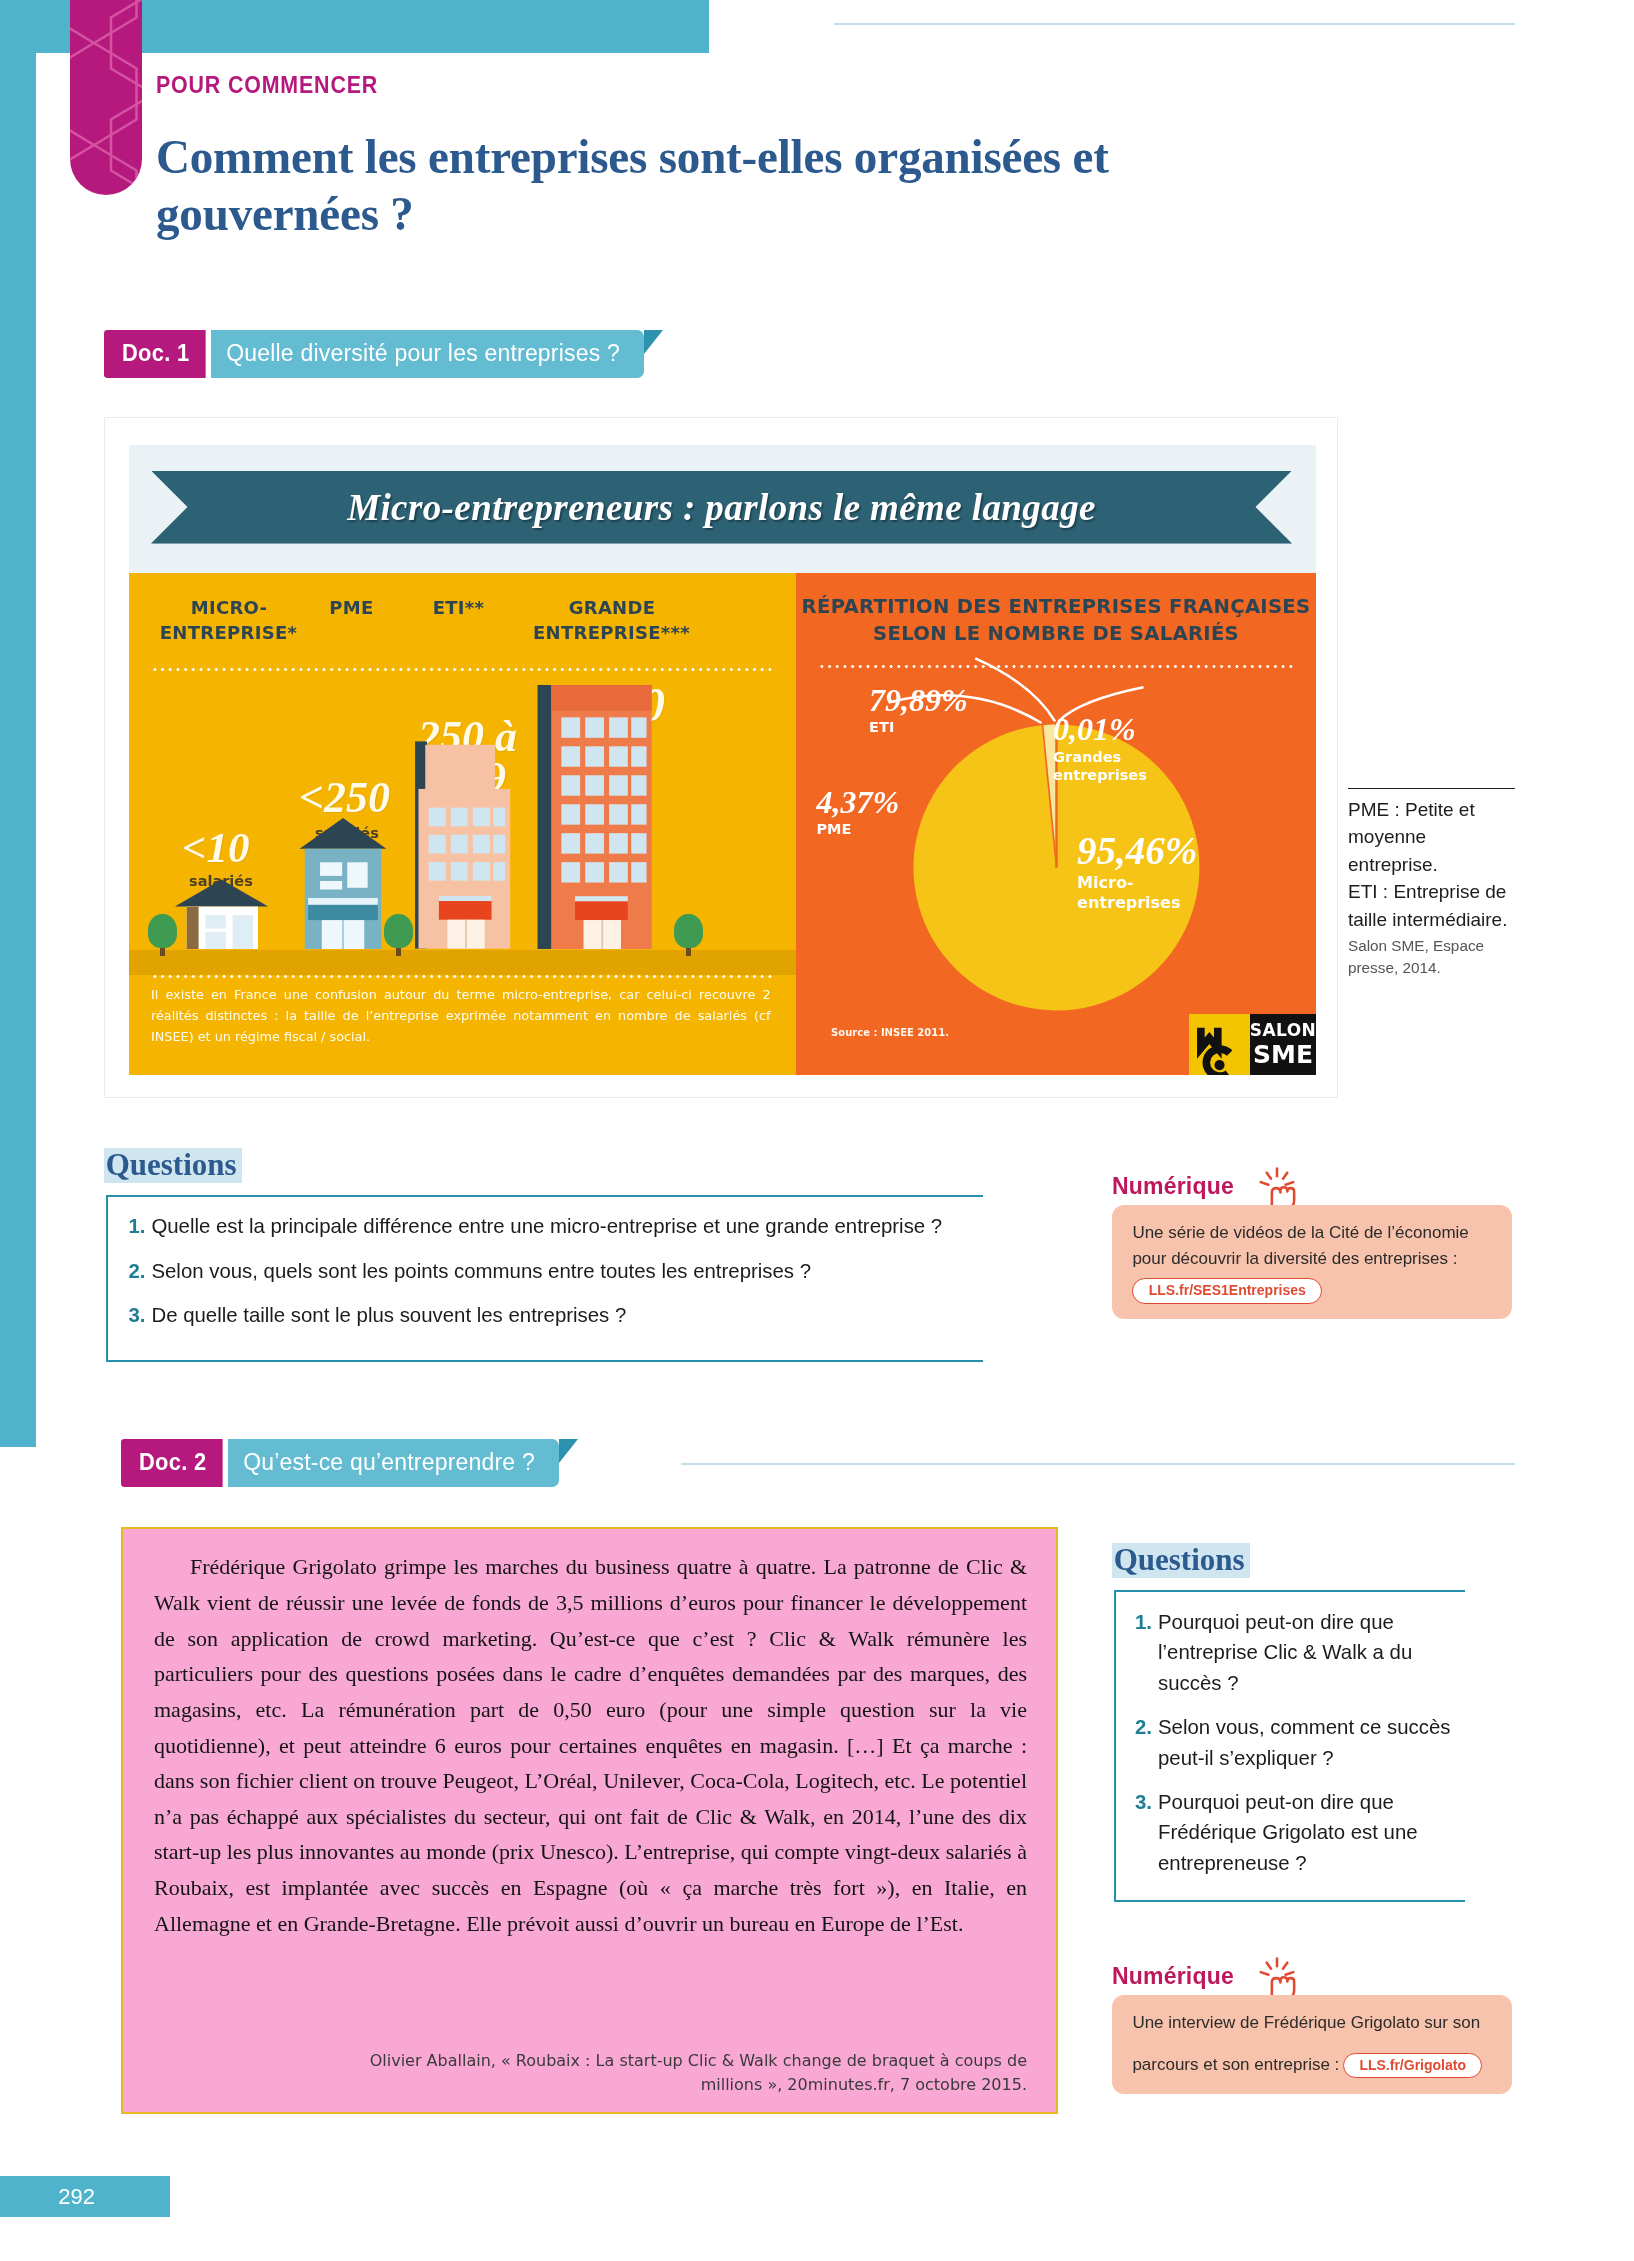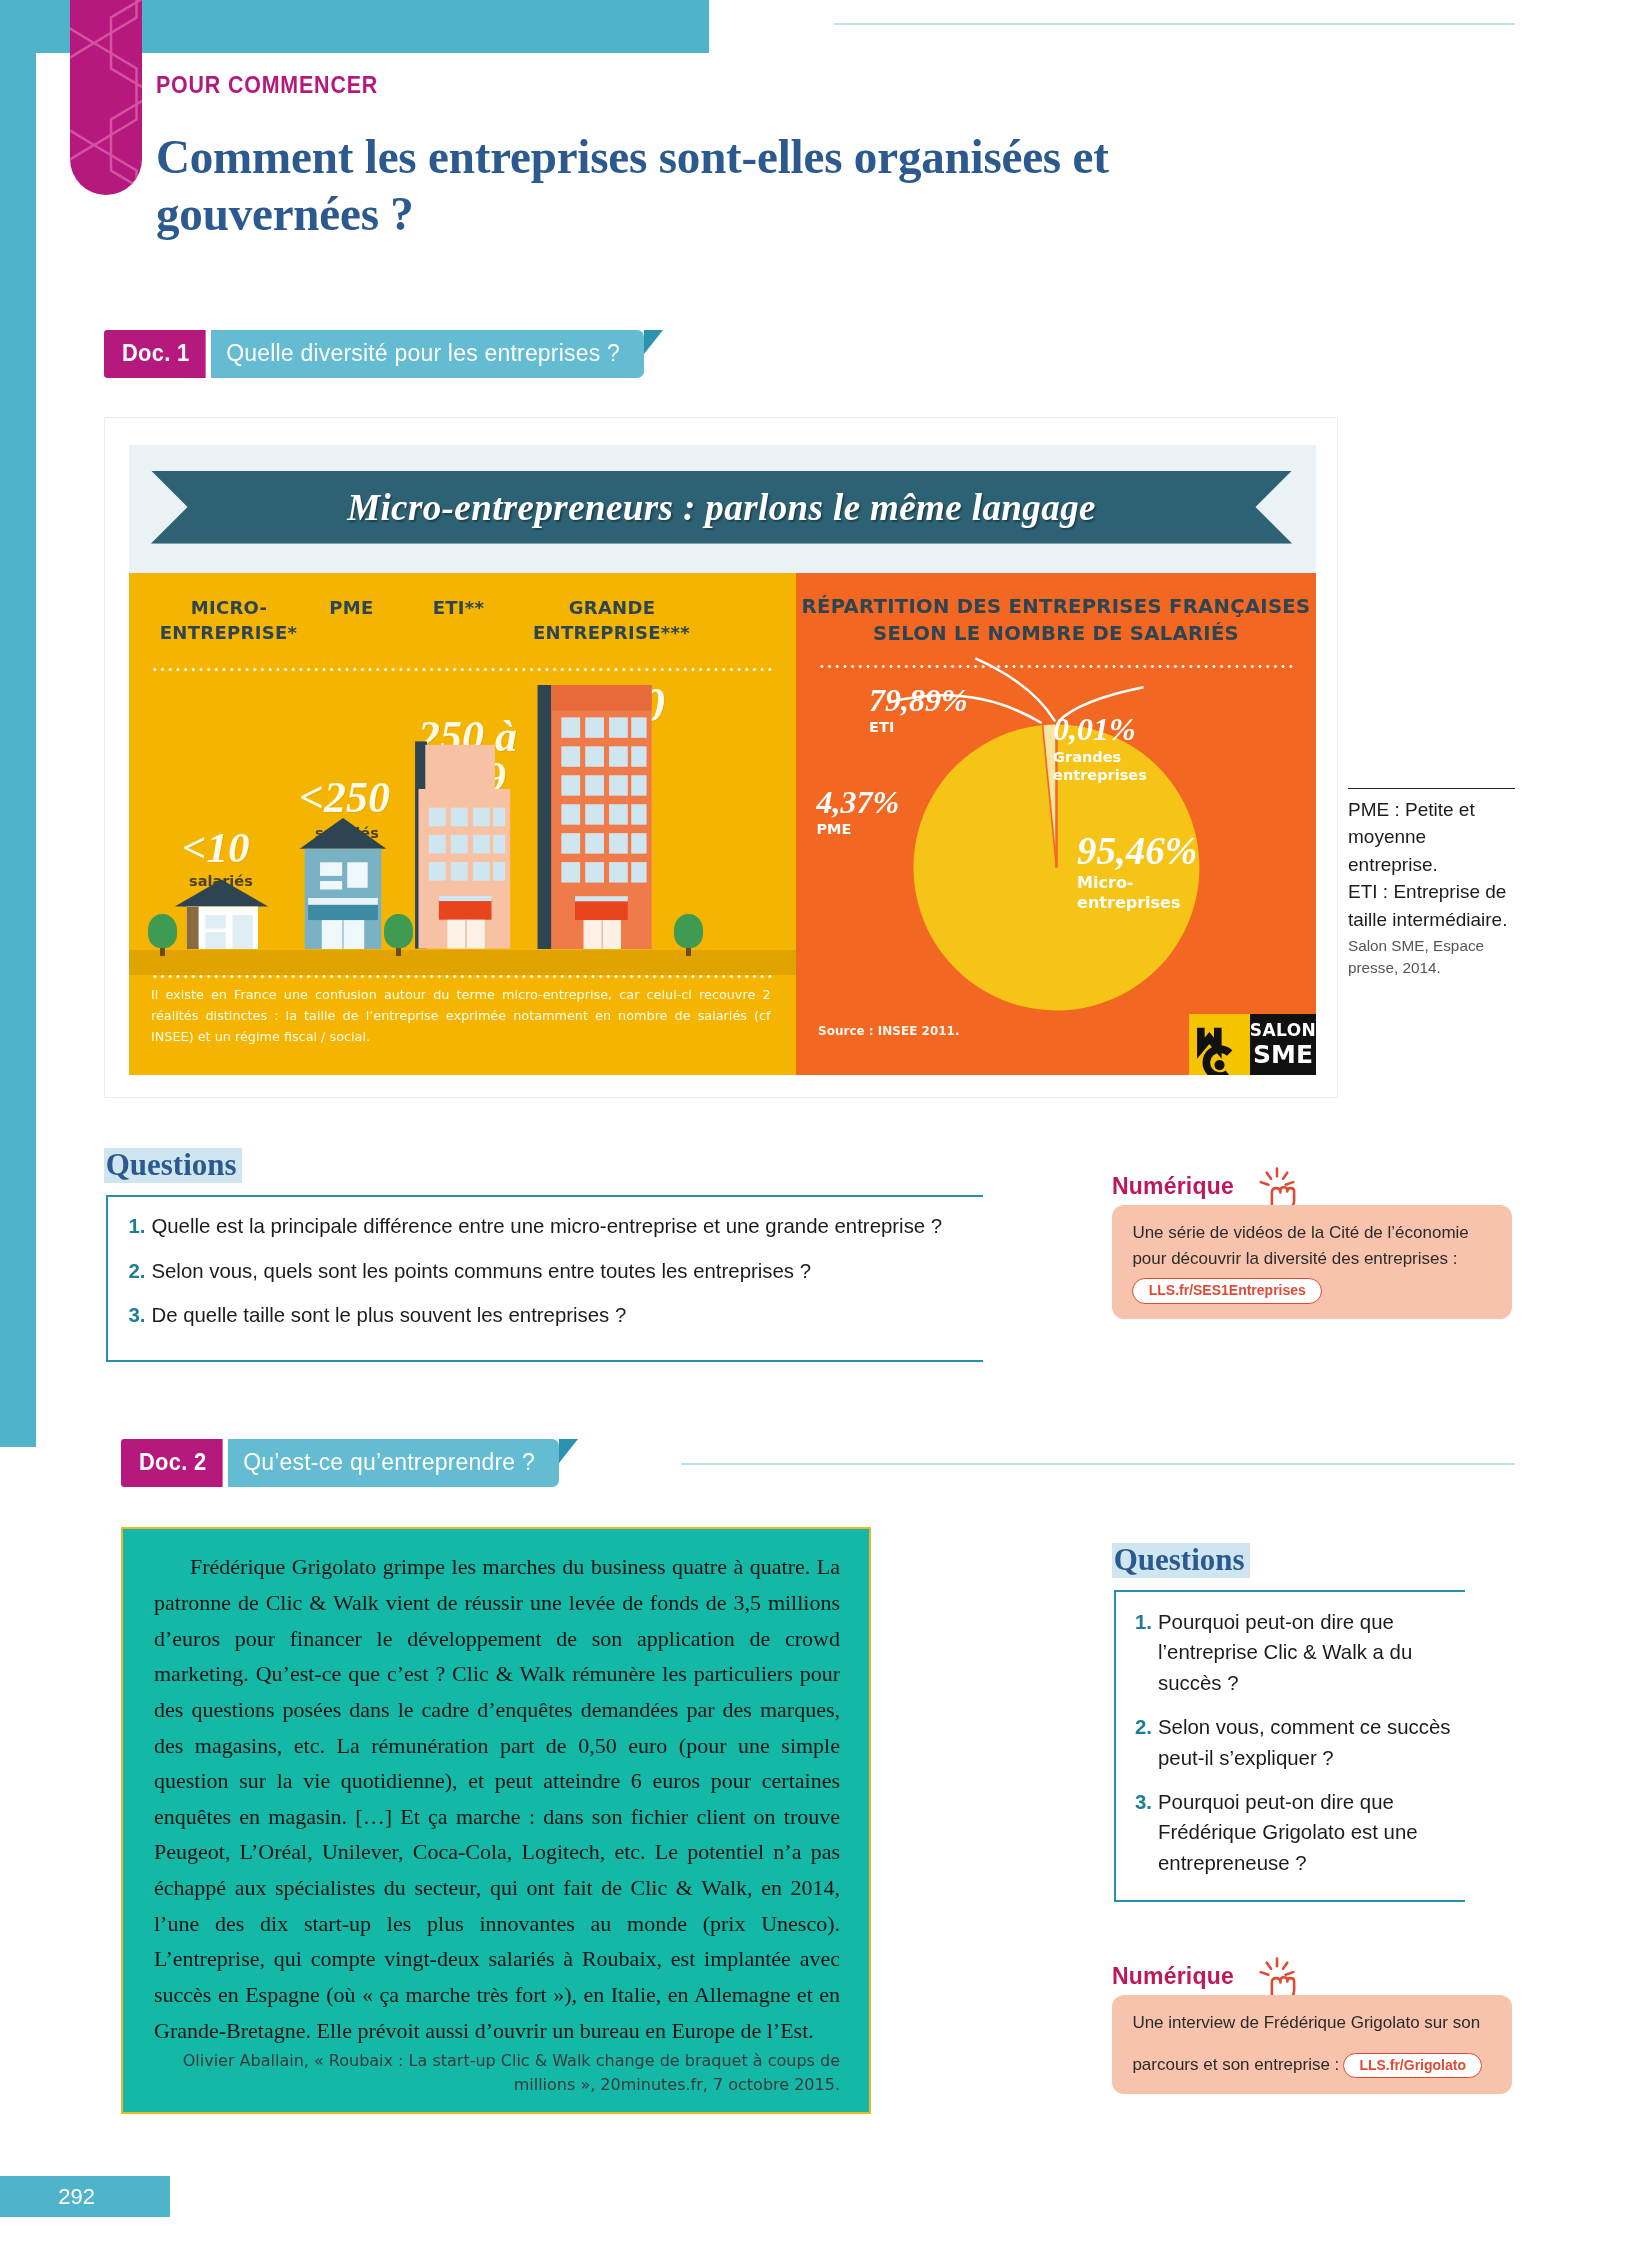--- a/index.html
+++ b/index.html
@@ -123,23 +123,23 @@
   .tree b { position: absolute; left: 0; bottom: 8.5px; width: 29px; height: 34px;
             background: #3f9b52; border-radius: 48% 48% 42% 42%; }
 
   .caption-box {
     position: absolute; left: 0; bottom: 0; width: 100%; height: 100px;
     color: #fffdf0; font-family: "DejaVu Sans", sans-serif;
     font-size: 12.8px; line-height: 1.62; padding: 10.2px 25.5px 0 22px;
     text-align: justify;
   }
   .src-box {
-    position: absolute; left: 22px; bottom: 37px;
+    position: absolute; left: 35px; bottom: 37px;
     color: #fff6ec; font-family: "DejaVu Sans", sans-serif;
-    font-size: 12px; font-weight: 600;
+    font-size: 10px; font-weight: 600;
   }
 
   
   .pie-wrap { position: absolute; left: 109px; top: 143px; width: 303px; height: 303px; }
   .pie-label { position: absolute; color: #fff; font-family: "DejaVu Sans", sans-serif; }
   .pie-pct { font-family: "Liberation Serif", serif; font-style: italic; font-weight: 700; }
 
   .sme-logo { position: absolute; right: 0; bottom: 0; display: flex; height: 61px; }
   .sme-m { width: 61px; background: #f5c400; position: relative; }
   .sme-s { width: 66px; background: #111; color: #fff;
@@ -179,22 +179,22 @@
   .pill {
     display: inline-flex; align-items: center; justify-content: center;
     background: #fff; border: 1.7px solid #e04a32; border-radius: 17px;
     color: #e04a32; font-weight: 700; font-size: 14px;
     padding: 3.4px 15.3px 4.3px; margin-top: 6.8px;
   }
   .hand-icon { position: absolute; }
 
   
   .text-card {
-    position: absolute; left: 121px; top: 1527px; width: 750px; height: 587px;
-    border: 2.6px solid #e8b923; background: #14b8a6;
+    position: absolute; left: 121px; top: 1527px; width: 937px; height: 587px;
+    border: 2.6px solid #e8b923; background: #f9a8d4;
   }
   .text-card .body {
     font-family: "Liberation Serif", serif; font-size: 22px; line-height: 1.62;
     color: #141414; text-align: justify; padding: 20.4px 29px 0 31px;
     text-indent: 36px; hyphens: auto;
   }
   .text-card .attrib {
     position: absolute; right: 29px; bottom: 15.3px; width: 698px; text-align: right;
     font-family: "DejaVu Sans", sans-serif; font-size: 16px; line-height: 1.5; color: #3a3a3a;
   }

